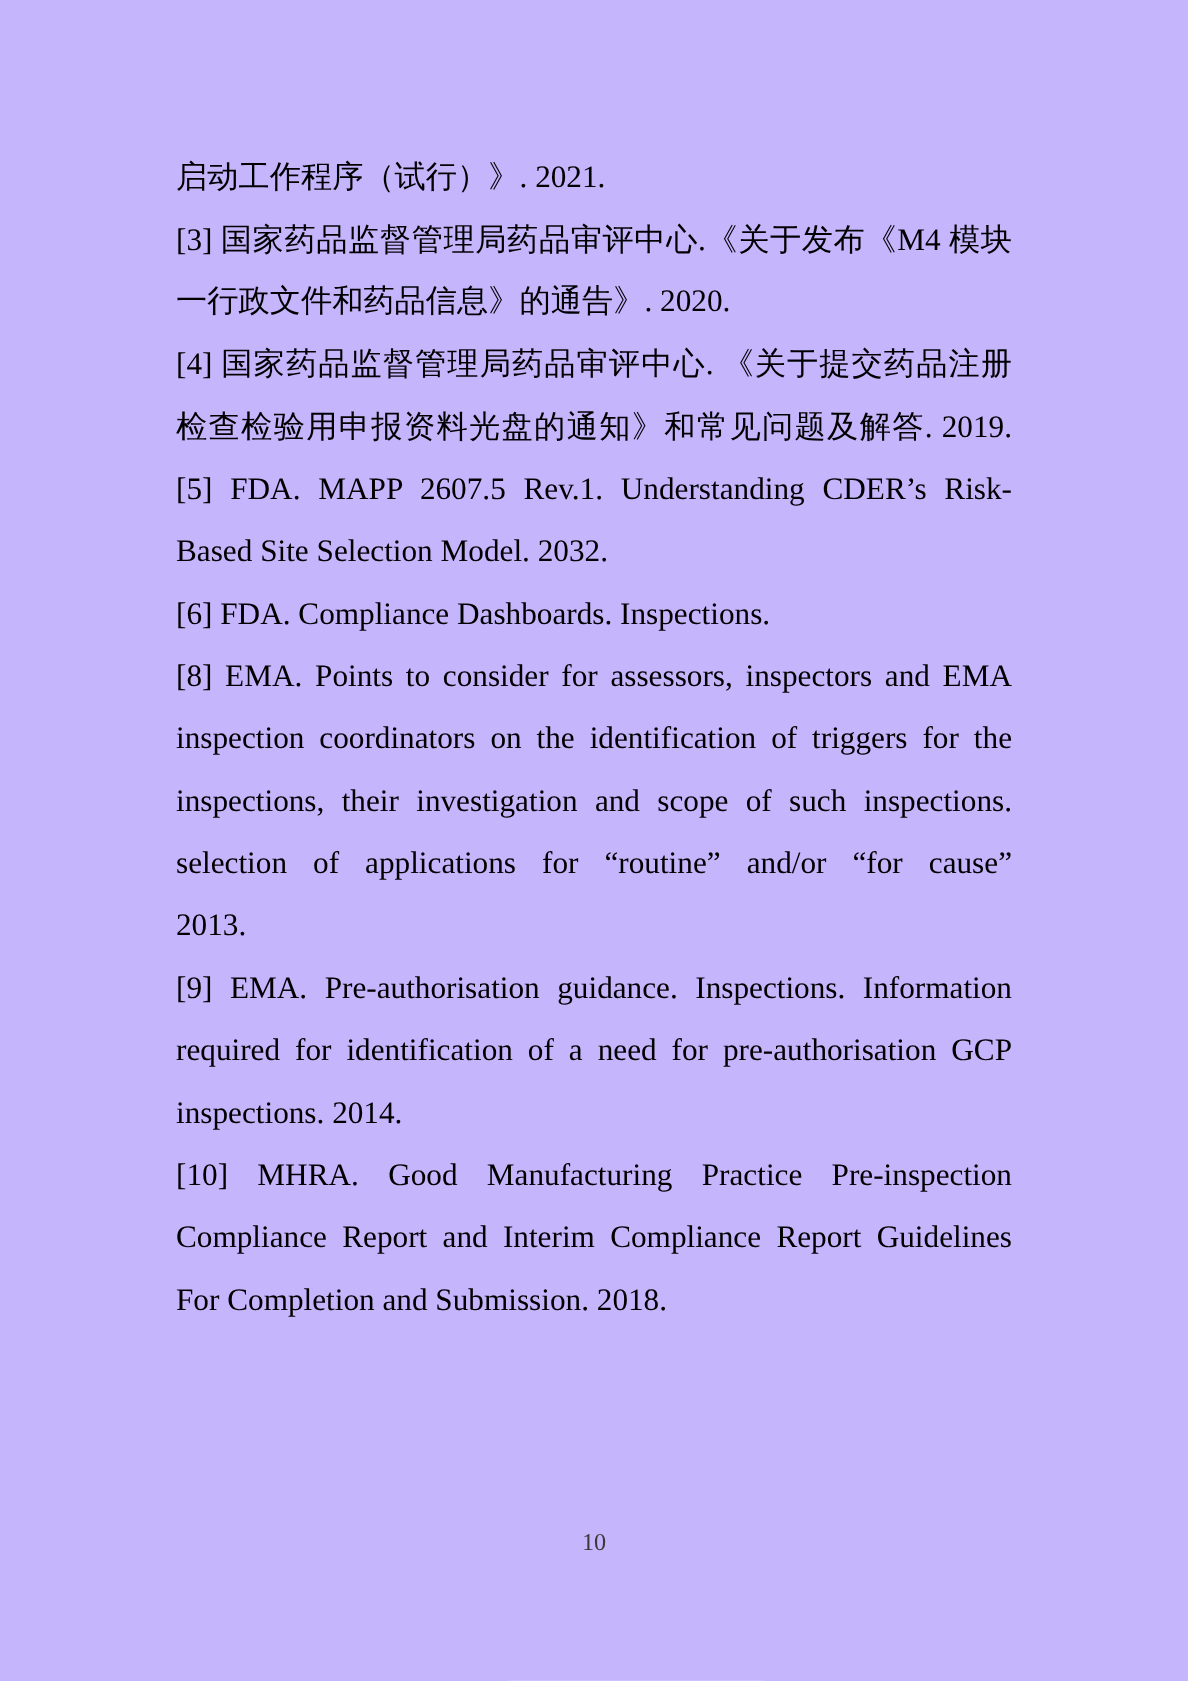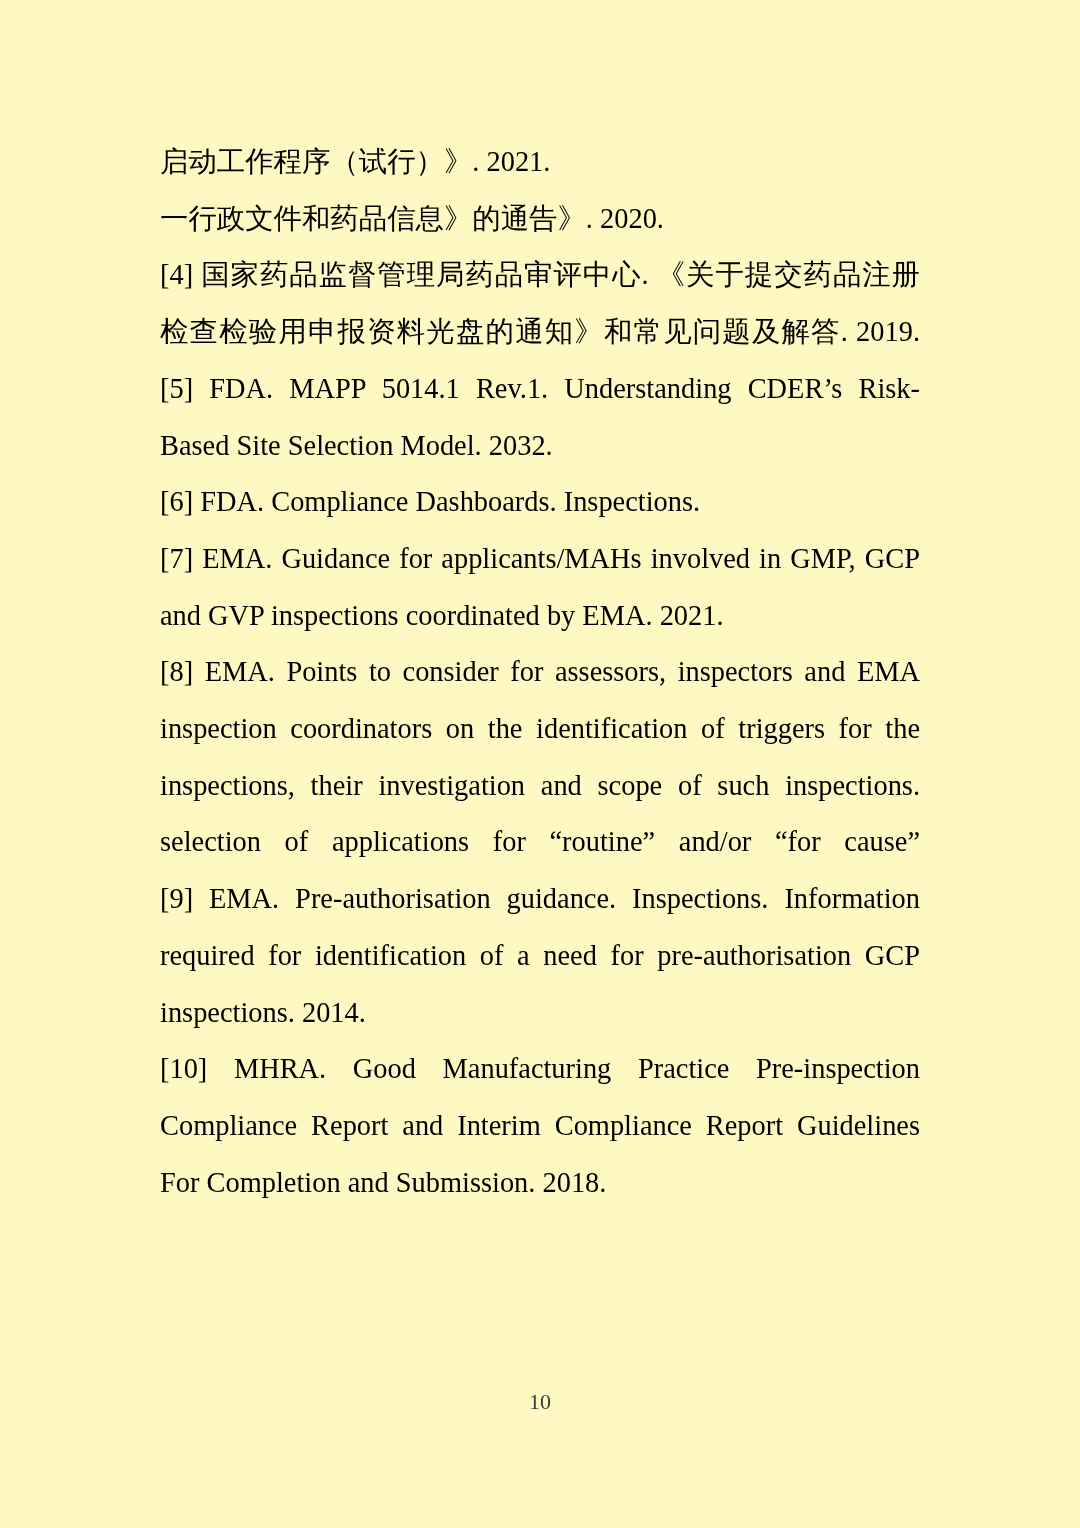--- a/index.html
+++ b/index.html
@@ -10,21 +10,21 @@
     height: 1528px;
     position: relative;
     background: #ffffff;
     color: #000000;
     font-family: "Liberation Serif", "DejaVu Serif", serif;
     overflow: hidden;
   }
   .page {
     position: absolute;
     inset: 0;
-    background: #fef9c3;
+    background: #c4b5fd;
   }
   .content {
     position: absolute;
     left: 160px;
     top: 134px;
     width: 760px;
     font-size: 28.4px;
     line-height: 56.7px;
     text-align: justify;
   }
@@ -58,47 +58,45 @@
 
 <div class="page">
 
   <main class="content">
 
     <p class="ref">
       <span class="ref-line final">启动工作程序（试行）》. 2021.</span>
     </p>
 
     <p class="ref">
+      <span class="ref-line">[3] 国家药品监督管理局药品审评中心.《关于发布《M4 模块</span>
       <span class="ref-line final">一行政文件和药品信息》的通告》. 2020.</span>
     </p>
 
     <p class="ref">
       <span class="ref-line">[4] 国家药品监督管理局药品审评中心. 《关于提交药品注册</span>
       <span class="ref-line">检查检验用申报资料光盘的通知》和常见问题及解答. 2019.</span>
     </p>
 
     <p class="ref">
-      <span class="ref-line">[5] FDA. MAPP 5014.1 Rev.1. Understanding CDER’s Risk-</span>
+      <span class="ref-line">[5] FDA. MAPP 2607.5 Rev.1. Understanding CDER’s Risk-</span>
       <span class="ref-line final">Based Site Selection Model. 2032.</span>
     </p>
 
     <p class="ref">
       <span class="ref-line final">[6] FDA. Compliance Dashboards. Inspections.</span>
     </p>
 
-    <p class="ref">
-      <span class="ref-line">[7] EMA. Guidance for applicants/MAHs involved in GMP, GCP</span>
-      <span class="ref-line final">and GVP inspections coordinated by EMA. 2021.</span>
-    </p>
 
     <p class="ref">
       <span class="ref-line">[8] EMA. Points to consider for assessors, inspectors and EMA</span>
       <span class="ref-line">inspection coordinators on the identification of triggers for the</span>
       <span class="ref-line">inspections, their investigation and scope of such inspections.</span>
       <span class="ref-line">selection of applications for “routine” and/or “for cause”</span>
+      <span class="ref-line final">2013.</span>
     </p>
 
     <p class="ref">
       <span class="ref-line">[9] EMA. Pre-authorisation guidance. Inspections. Information</span>
       <span class="ref-line">required for identification of a need for pre-authorisation GCP</span>
       <span class="ref-line final">inspections. 2014.</span>
     </p>
 
     <p class="ref">
       <span class="ref-line">[10] MHRA. Good Manufacturing Practice Pre-inspection</span>

